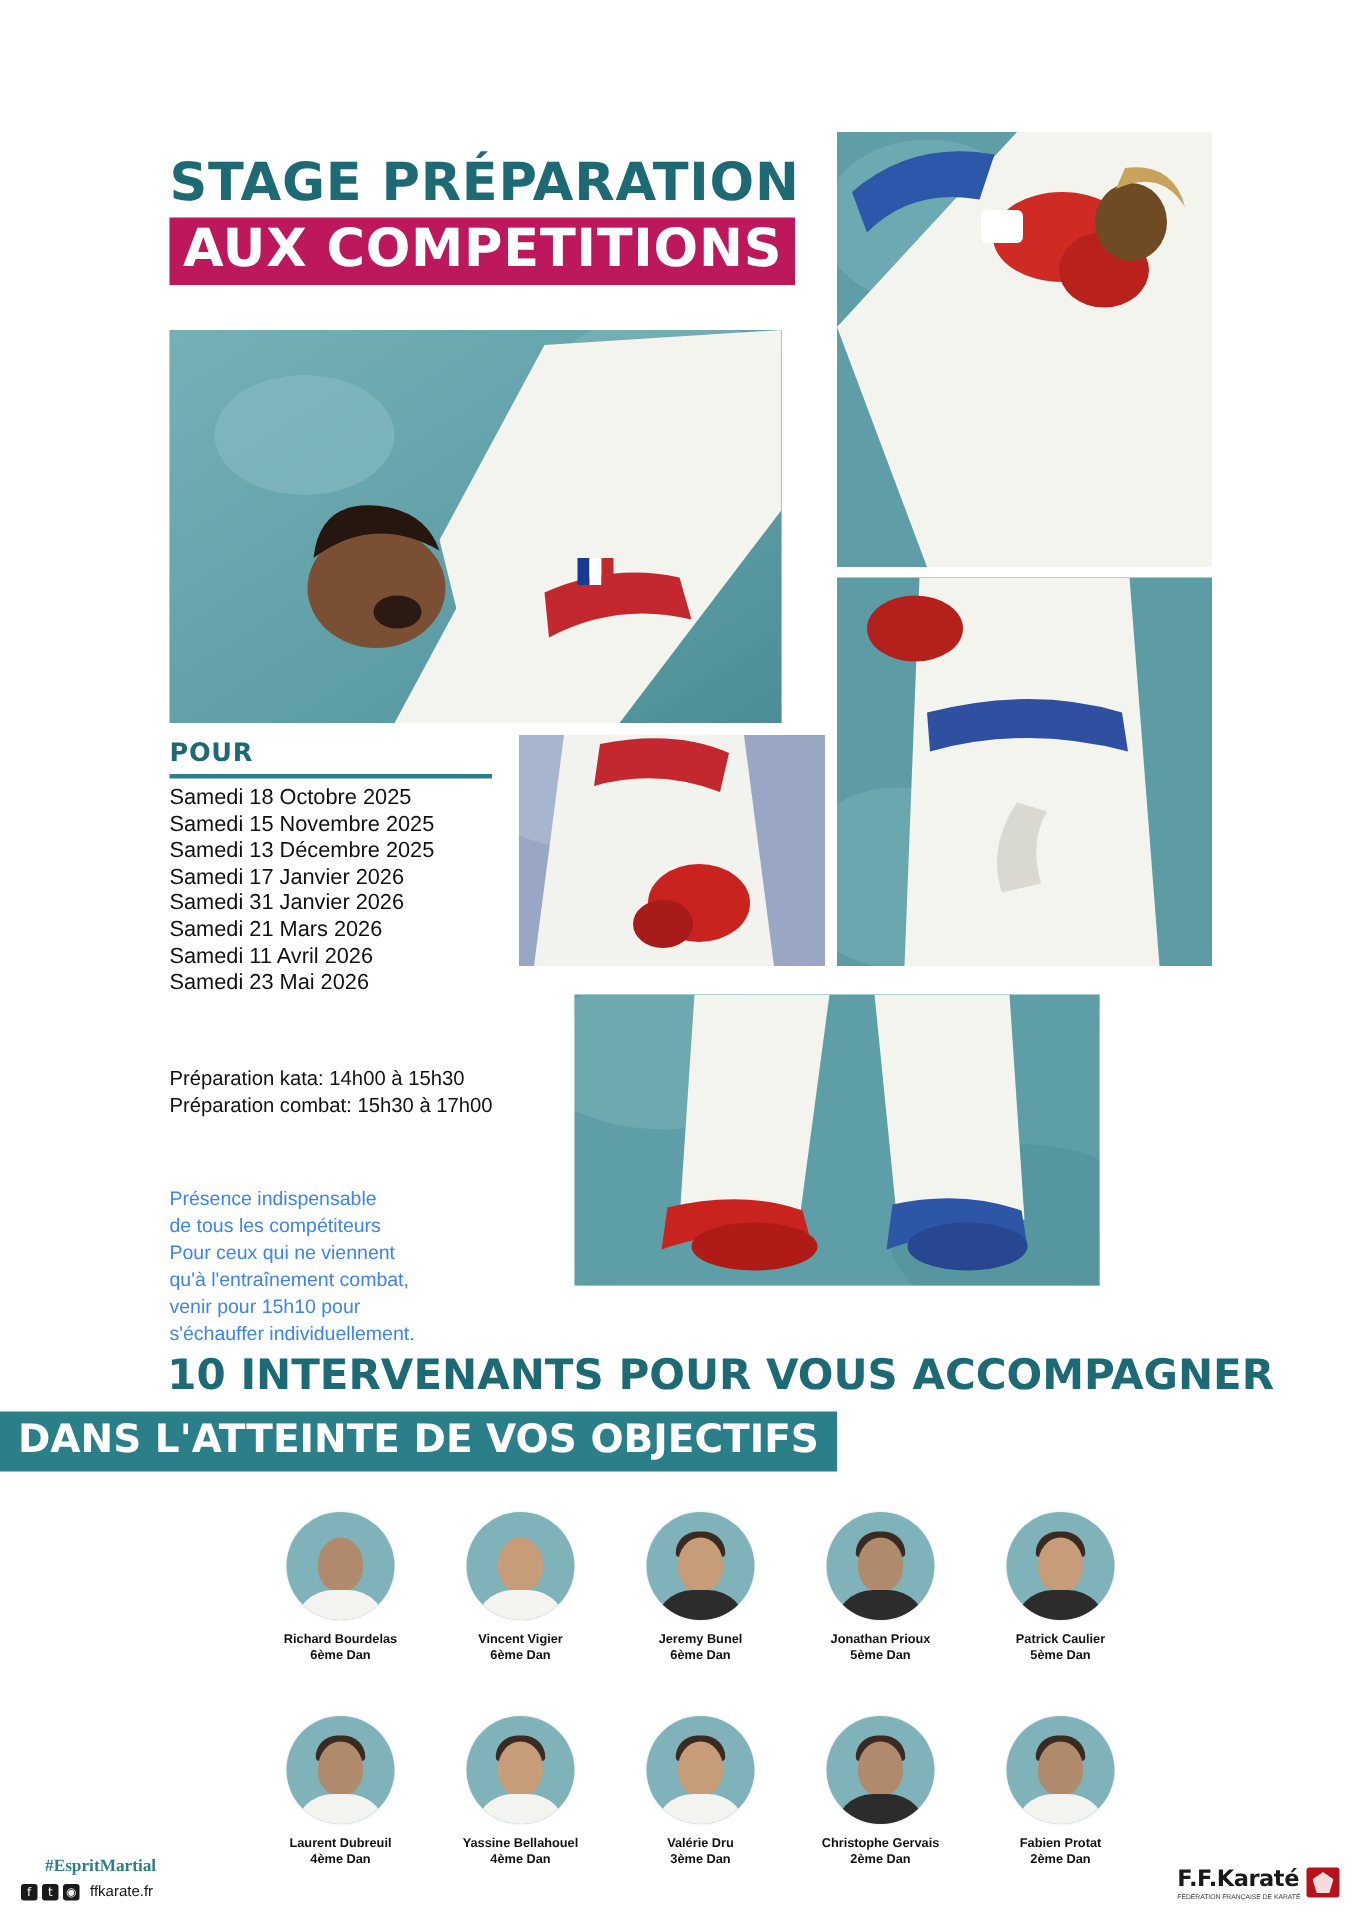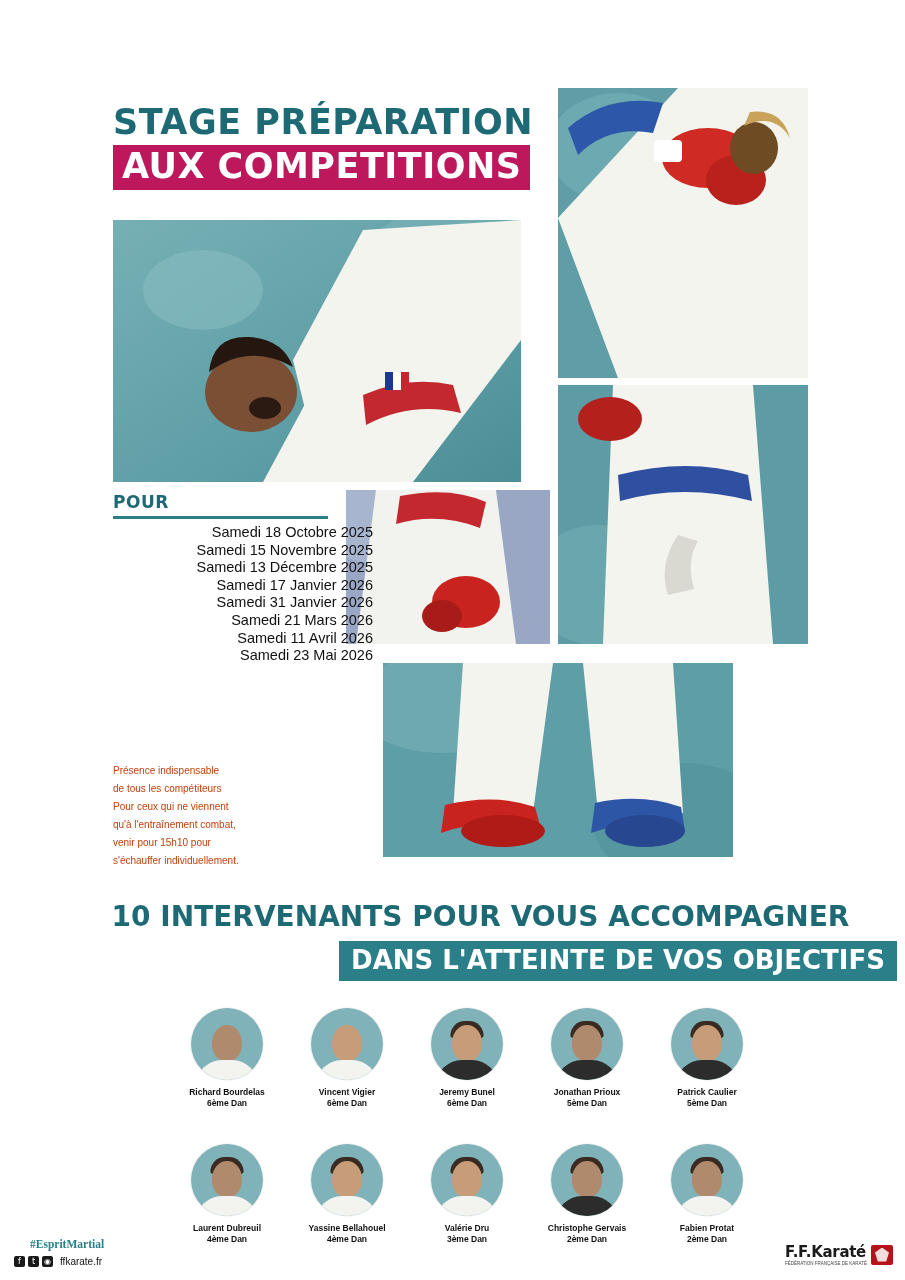--- a/index.html
+++ b/index.html
@@ -43,35 +43,35 @@
   
   #photo-bottom{left:383px;top:663px;width:350px;height:194px;}
 
   
   .dates-head{
     position:absolute;left:113px;top:492px;
     font-size:17px;font-weight:bold;color:#1d6a75;
     font-family:"DejaVu Sans", sans-serif;letter-spacing:.5px;
   }
   .dates-rule{position:absolute;left:113px;top:516px;width:215px;height:3px;background:#2b7f89;}
-  .dates-list{position:absolute;left:113px;top:524px;width:260px;text-align:right;}
+  .dates-list{position:absolute;left:113px;top:524px;width:260px;}
   .dates-list li{list-style:none;font-size:14.5px;line-height:17.6px;color:#111;}
   .dates-list{margin:0;padding:0;}
 
   .times{position:absolute;left:113px;top:710px;font-size:13.5px;line-height:18px;color:#111;}
-  .notice{position:absolute;left:113px;top:762px;font-size:10px;line-height:18px;color:#c2410c;}
+  .notice{position:absolute;left:113px;top:790px;font-size:13px;line-height:18px;color:#3b82f6;}
 
   
   .sec-title{
     position:absolute;left:0;top:900px;width:905px;text-align:center;
     font-size:28px;font-weight:bold;color:#1d6a75;letter-spacing:0px;
     font-family:"DejaVu Sans", sans-serif;
     padding-left:28px;
   }
-  .sec-sub-wrap{position:absolute;left:0;top:941px;width:897px;text-align:right;}
+  .sec-sub-wrap{position:absolute;left:0;top:941px;width:732px;text-align:left;}
   .sec-sub{
     display:inline-block;background:#2b7f89;color:#fff;
     font-size:26px;font-weight:bold;padding:4px 12px 6px 12px;
     font-family:"DejaVu Sans", sans-serif;
   }
 
   
   .people{position:absolute;left:0;top:1008px;width:905px;}
   .row{display:flex;justify-content:center;gap:24px;padding-left:29px;}
   .row.second{margin-top:35px;}
@@ -215,20 +215,24 @@
     <li>Samedi 18 Octobre 2025</li>
     <li>Samedi 15 Novembre 2025</li>
     <li>Samedi 13 Décembre 2025</li>
     <li>Samedi 17 Janvier 2026</li>
     <li>Samedi 31 Janvier 2026</li>
     <li>Samedi 21 Mars 2026</li>
     <li>Samedi 11 Avril 2026</li>
     <li>Samedi 23 Mai 2026</li>
   </ul>
 
+  <div class="times">
+    <div>Préparation kata: 14h00 à 15h30</div>
+    <div>Préparation combat: 15h30 à 17h00</div>
+  </div>
 
   <div class="notice">
     <div>Présence indispensable</div>
     <div>de tous les compétiteurs</div>
     <div>Pour ceux qui ne viennent</div>
     <div>qu'à l'entraînement combat,</div>
     <div>venir pour 15h10 pour</div>
     <div>s'échauffer individuellement.</div>
   </div>
 

